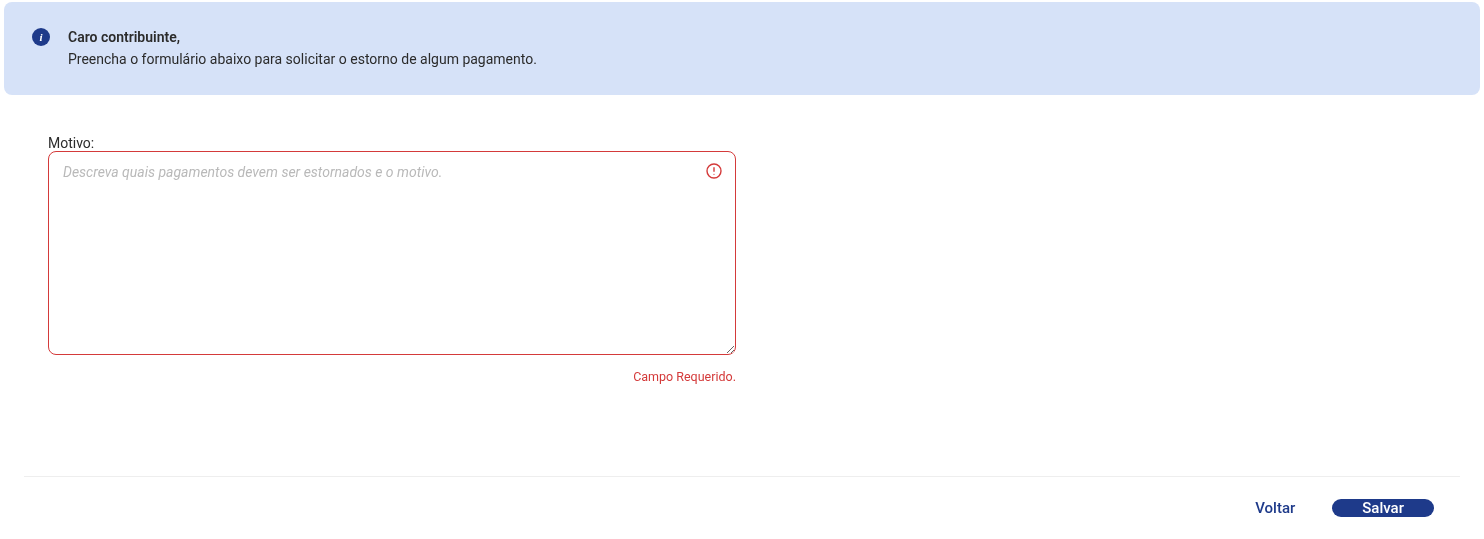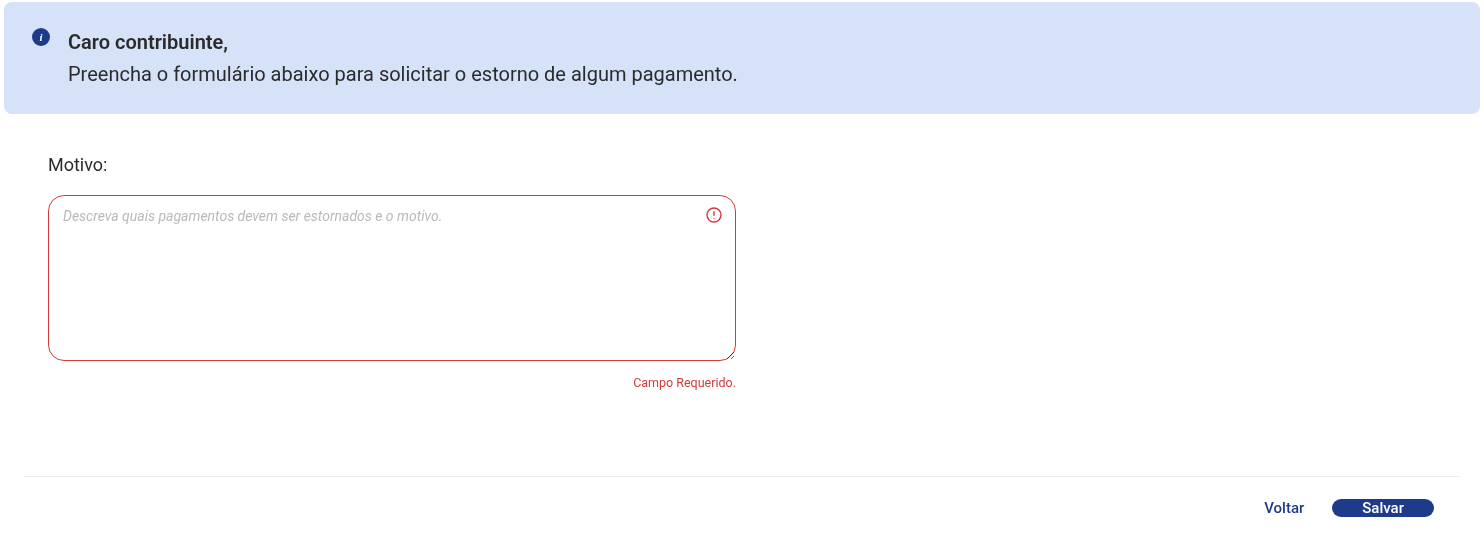--- a/index.html
+++ b/index.html
@@ -40,48 +40,48 @@
       justify-content: center;
       font-size: 11px;
       font-weight: bold;
       font-style: italic;
       flex-shrink: 0;
       margin-top: 2px;
       font-family: Georgia, serif;
     }
     .alert-text {
       color: #2b2b2b;
-      font-size: 20px;
+      font-size: 14px;
       line-height: 1.6;
     }
     .alert-title {
       font-weight: 600;
     }
     .form-area {
       padding: 40px 48px 20px 48px;
       flex: 1;
     }
     .field-wrapper {
       width: 688px;
       position: relative;
     }
     .field-label {
       color: #2b2b2b;
-      font-size: 18px;
-      margin-bottom: 20px;
+      font-size: 14px;
+      margin-bottom: 0;
       display: block;
     }
     .textarea-wrapper {
       position: relative;
     }
     .textarea-field {
       width: 100%;
-      height: 166px;
+      height: 204px;
       border: 1px solid #d43a3a;
-      border-radius: 16px;
+      border-radius: 8px;
       padding: 12px 36px 12px 14px;
       font-size: 14px;
       font-family: inherit;
       font-style: italic;
       color: #333;
       resize: both;
       outline: none;
     }
     .textarea-field::placeholder {
       color: #b9b9b9;
@@ -107,21 +107,21 @@
     }
     .divider {
       border: none;
       border-top: 1px solid #eeeeee;
       margin: 0 24px;
     }
     .actions {
       display: flex;
       justify-content: flex-end;
       align-items: center;
-      gap: 28px;
+      gap: 37px;
       padding: 22px 50px 22px 24px;
     }
     .link-button {
       color: #1e3a8a;
       font-size: 15px;
       font-weight: 500;
       cursor: pointer;
       background: none;
       border: none;
       font-family: inherit;

